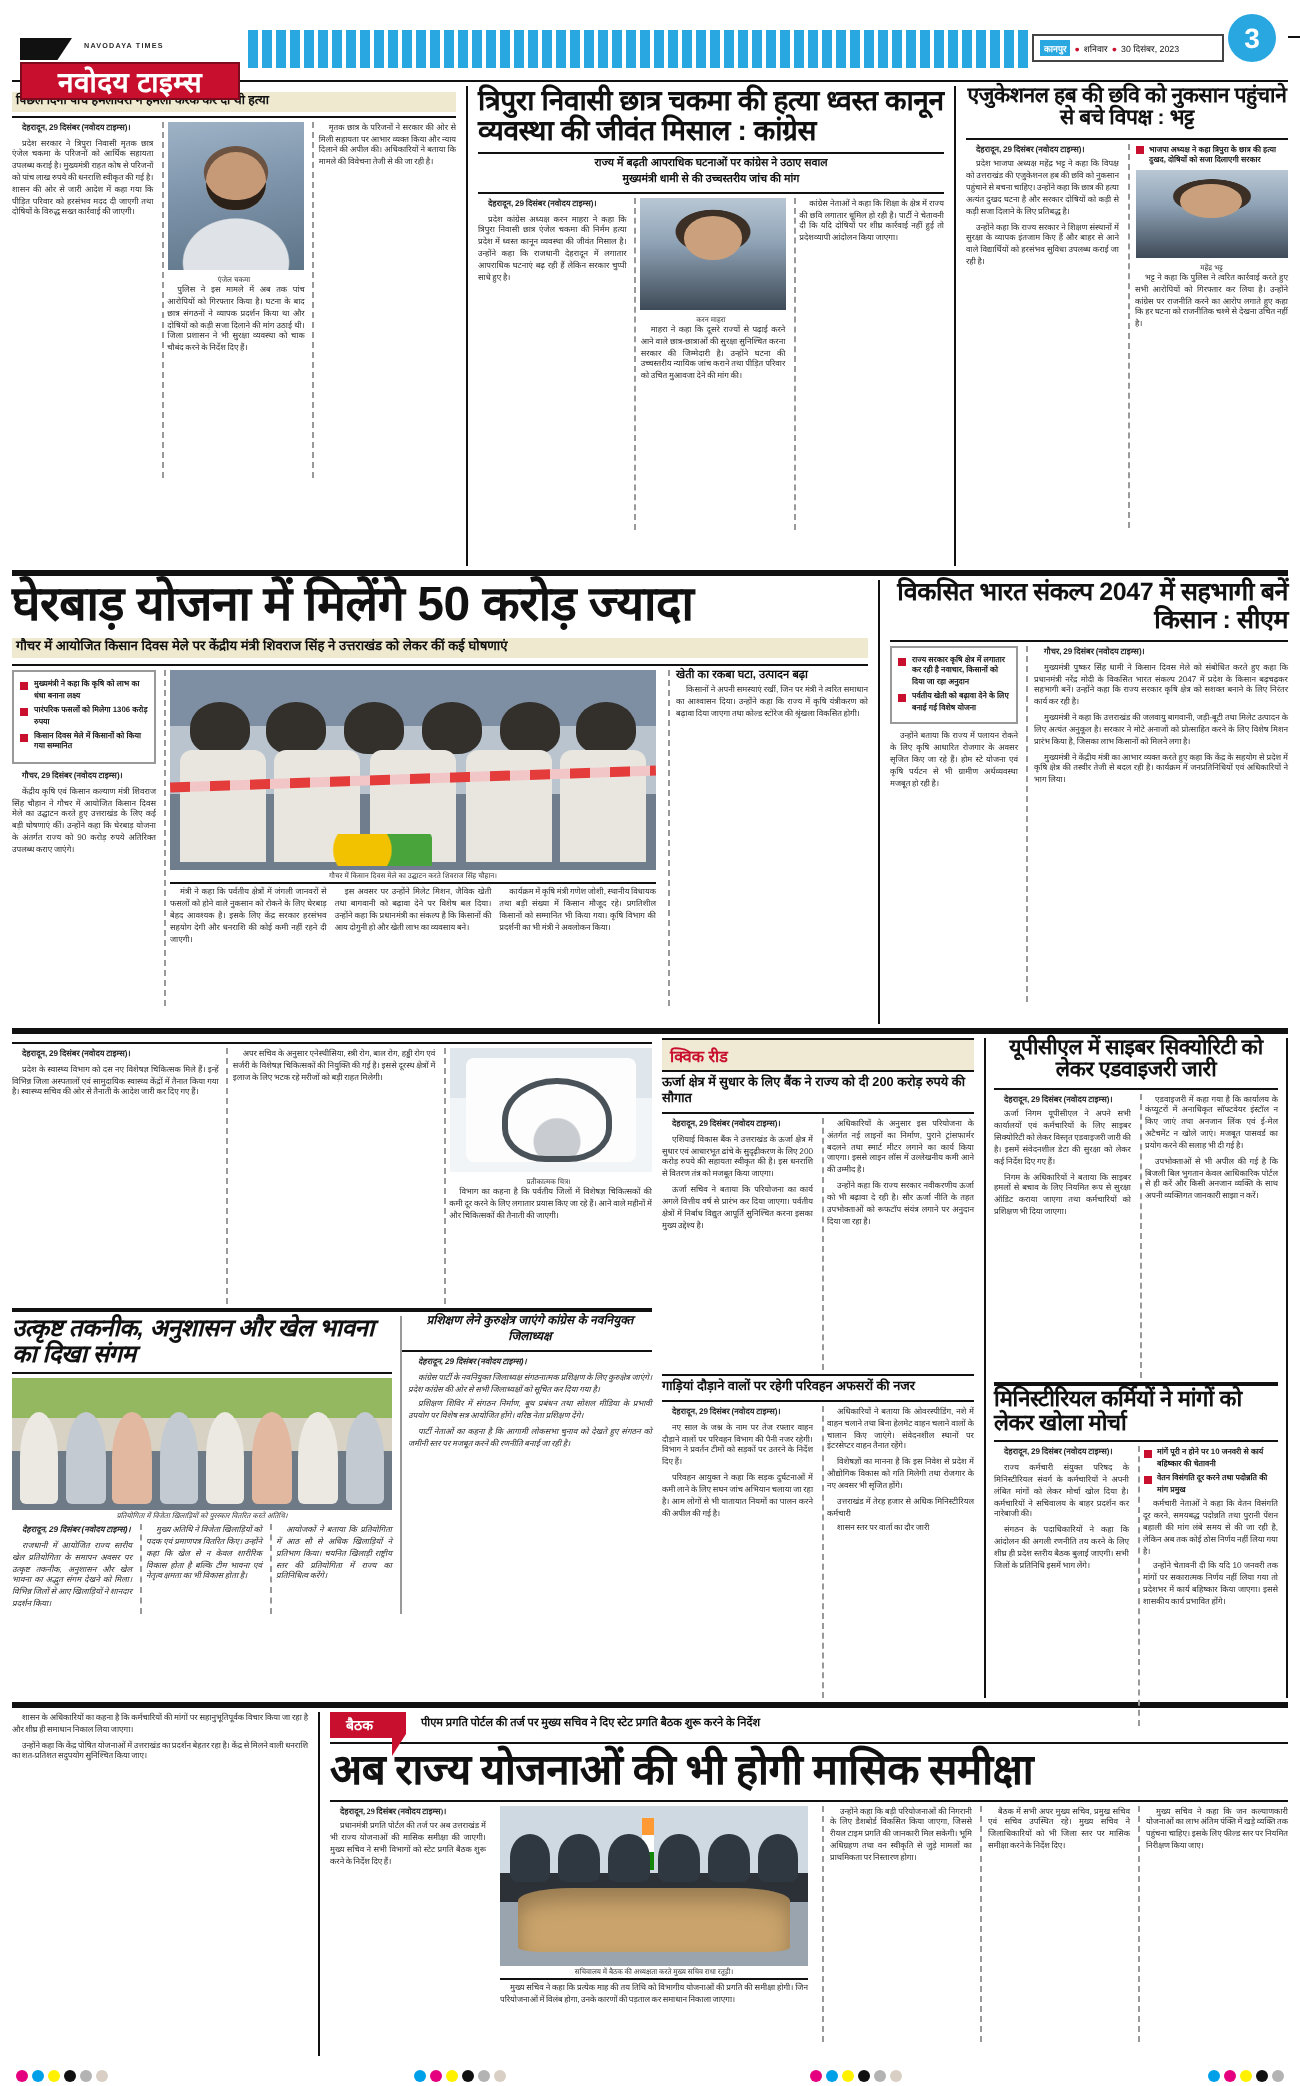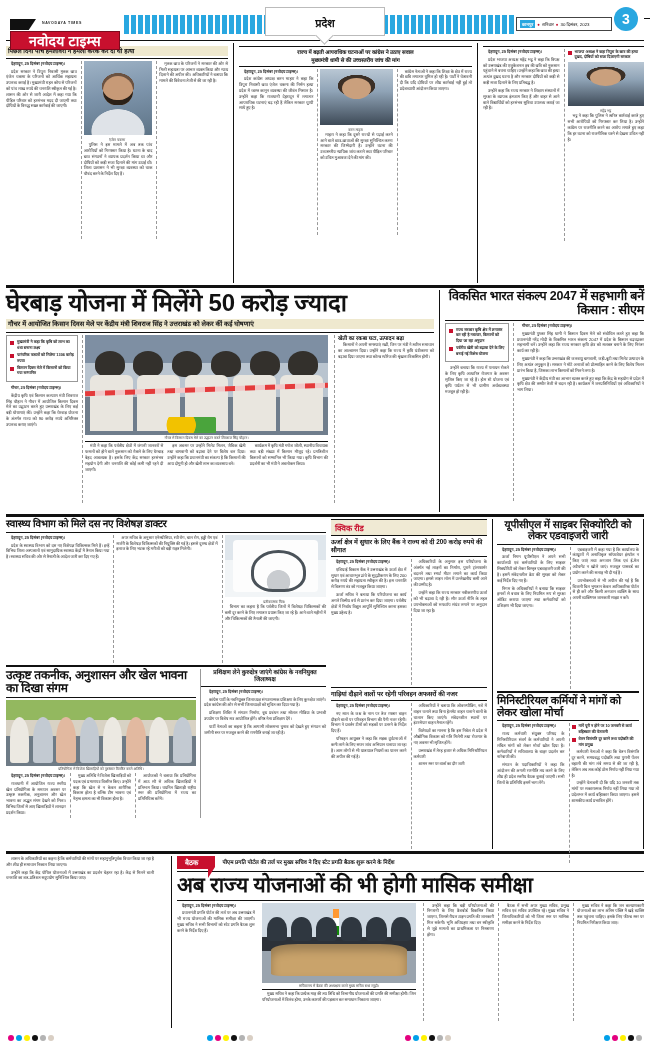--- a/index.html
+++ b/index.html
@@ -230,23 +230,20 @@
         <i class="bar"></i>
       <i class="bar"></i>
         <i class="bar"></i>
         <i class="bar"></i>
         <i class="bar"></i>
         <i class="bar"></i>
         <i class="bar"></i>
       <i class="bar"></i>
         <i class="bar"></i>
     </div>
-    <div class="section-chip">
-      <span>प्रदेश</span>
-    </div>
     <div class="dateline-box">
       <span class="dl-city">कानपुर</span>
       <span class="red-dot">●</span>
       <span>शनिवार</span>
       <span class="red-dot">●</span>
       <span>30 दिसंबर, 2023</span>
     </div>
     <div class="pagenum">
       <div class="circ">3</div>
       <div class="tail"></div>
@@ -272,20 +269,21 @@
             <p>पुलिस ने इस मामले में अब तक पांच आरोपियों को गिरफ्तार किया है। घटना के बाद छात्र संगठनों ने व्यापक प्रदर्शन किया था और दोषियों को कड़ी सजा दिलाने की मांग उठाई थी। जिला प्रशासन ने भी सुरक्षा व्यवस्था को चाक चौबंद करने के निर्देश दिए हैं।</p>
           </div>
         </div>
         <div style="flex:1;" class="vrule-dash body-col">
           <p style="padding-left:2px;">मृतक छात्र के परिजनों ने सरकार की ओर से मिली सहायता पर आभार व्यक्त किया और न्याय दिलाने की अपील की। अधिकारियों ने बताया कि मामले की विवेचना तेजी से की जा रही है।</p>
         </div>
       </div>
     </div>
 
     <div style="flex:0 0 245px; border-left:1px solid #111; border-right:1px solid #111; padding:0 5px;">
+      <h1 class="hl" style="font-size:14px;">त्रिपुरा निवासी छात्र चकमा की हत्या ध्वस्त कानून व्यवस्था की जीवंत मिसाल : कांग्रेस</h1>
       <div class="rule-thin" style="margin-top:3px;"></div>
       <div style="text-align:center;">
         <div class="sub-plain" style="font-size:5.4px;">राज्य में बढ़ती आपराधिक घटनाओं पर कांग्रेस ने उठाए सवाल</div>
         <div class="sub-plain" style="font-size:5.4px; margin-top:1px;">मुख्यमंत्री धामी से की उच्चस्तरीय जांच की मांग</div>
       </div>
       <div class="rule-thin"></div>
       <div class="colwrap" style="height:166px;">
         <div style="flex:1;" class="body-col">
           <p><b>देहरादून, 29 दिसंबर (नवोदय टाइम्स)।</b></p>
           <p>प्रदेश कांग्रेस अध्यक्ष करन माहरा ने कहा कि त्रिपुरा निवासी छात्र एंजेल चकमा की निर्मम हत्या प्रदेश में ध्वस्त कानून व्यवस्था की जीवंत मिसाल है। उन्होंने कहा कि राजधानी देहरादून में लगातार आपराधिक घटनाएं बढ़ रही हैं लेकिन सरकार चुप्पी साधे हुए है।</p>
@@ -297,20 +295,21 @@
             <p>माहरा ने कहा कि दूसरे राज्यों से पढ़ाई करने आने वाले छात्र-छात्राओं की सुरक्षा सुनिश्चित करना सरकार की जिम्मेदारी है। उन्होंने घटना की उच्चस्तरीय न्यायिक जांच कराने तथा पीड़ित परिवार को उचित मुआवजा देने की मांग की।</p>
           </div>
         </div>
         <div style="flex:1;" class="vrule-dash body-col">
           <p style="padding-left:2px;">कांग्रेस नेताओं ने कहा कि शिक्षा के क्षेत्र में राज्य की छवि लगातार धूमिल हो रही है। पार्टी ने चेतावनी दी कि यदि दोषियों पर शीघ्र कार्रवाई नहीं हुई तो प्रदेशव्यापी आंदोलन किया जाएगा।</p>
         </div>
       </div>
     </div>
 
     <div style="flex:1;">
+      <h1 class="hl" style="font-size:10.5px; text-align:center;">एजुकेशनल हब की छवि को नुकसान पहुंचाने से बचे विपक्ष : भट्ट</h1>
       <div class="rule-thin" style="margin-top:3px;"></div>
       <div class="colwrap" style="height:192px;">
         <div style="flex:1;" class="body-col">
           <p><b>देहरादून, 29 दिसंबर (नवोदय टाइम्स)।</b></p>
           <p>प्रदेश भाजपा अध्यक्ष महेंद्र भट्ट ने कहा कि विपक्ष को उत्तराखंड की एजुकेशनल हब की छवि को नुकसान पहुंचाने से बचना चाहिए। उन्होंने कहा कि छात्र की हत्या अत्यंत दुखद घटना है और सरकार दोषियों को कड़ी से कड़ी सजा दिलाने के लिए प्रतिबद्ध है।</p>
           <p>उन्होंने कहा कि राज्य सरकार ने शिक्षण संस्थानों में सुरक्षा के व्यापक इंतजाम किए हैं और बाहर से आने वाले विद्यार्थियों को हरसंभव सुविधा उपलब्ध कराई जा रही है।</p>
         </div>
         <div style="flex:1; padding-left:3px;" class="vrule-dash">
           <div class="bullet-line" style="font-size:3.9px;">
             <span>भाजपा अध्यक्ष ने कहा त्रिपुरा के छात्र की हत्या दुखद, दोषियों को सजा दिलाएगी सरकार</span>
@@ -421,21 +420,20 @@
     </div>
   </div>
 
   <div class="rule-dbl"></div>
 
   <div style="display:flex; gap:5px; height:330px;">
 
     <div style="flex:0 0 320px;">
 
       <div>
-        <h1 class="hl" style="font-size:10px;">स्वास्थ्य विभाग को मिले दस नए विशेषज्ञ डाक्टर</h1>
         <div class="rule-thin" style="margin-top:2px;"></div>
         <div class="colwrap" style="height:128px;">
           <div style="flex:1;" class="body-col">
             <p><b>देहरादून, 29 दिसंबर (नवोदय टाइम्स)।</b></p>
             <p>प्रदेश के स्वास्थ्य विभाग को दस नए विशेषज्ञ चिकित्सक मिले हैं। इन्हें विभिन्न जिला अस्पतालों एवं सामुदायिक स्वास्थ्य केंद्रों में तैनात किया गया है। स्वास्थ्य सचिव की ओर से तैनाती के आदेश जारी कर दिए गए हैं।</p>
           </div>
           <div style="flex:1;" class="vrule-dash body-col">
             <p style="padding-left:2px;">अपर सचिव के अनुसार एनेस्थीसिया, स्त्री रोग, बाल रोग, हड्डी रोग एवं सर्जरी के विशेषज्ञ चिकित्सकों की नियुक्ति की गई है। इससे दूरस्थ क्षेत्रों में इलाज के लिए भटक रहे मरीजों को बड़ी राहत मिलेगी।</p>
           </div>
           <div style="flex:1;" class="vrule-dash">
@@ -443,21 +441,21 @@
             <div class="cap">प्रतीकात्मक चित्र।</div>
             <div class="body-col" style="padding-left:2px;">
               <p>विभाग का कहना है कि पर्वतीय जिलों में विशेषज्ञ चिकित्सकों की कमी दूर करने के लिए लगातार प्रयास किए जा रहे हैं। आने वाले महीनों में और चिकित्सकों की तैनाती की जाएगी।</p>
             </div>
           </div>
         </div>
       </div>
 
       <div class="rule-thick"></div>
 
-      <div style="display:flex; gap:4px;">
+      <div style="display:flex; gap:4px;font-style:italic;">
         <div style="flex:0 0 190px;">
           <h1 class="hl" style="font-size:12px;">उत्कृष्ट तकनीक, अनुशासन और खेल भावना का दिखा संगम</h1>
           <div class="rule-thin" style="margin-top:2px;"></div>
           <div class="photo ph-group" style="height:66px; margin-top:2px;">
             <div class="row">
                 <i></i>
                 <i></i>
                 <i></i>
                 <i></i>
                 <i></i>
@@ -574,21 +572,21 @@
               <p>उन्होंने चेतावनी दी कि यदि 10 जनवरी तक मांगों पर सकारात्मक निर्णय नहीं लिया गया तो प्रदेशभर में कार्य बहिष्कार किया जाएगा। इससे शासकीय कार्य प्रभावित होंगे।</p>
             </div>
           </div>
         </div>
       </div>
     </div>
   </div>
 
   <div class="rule-dbl"></div>
 
-  <div style="display:flex; gap:17px; height:172px;">
+  <div style="display:flex; gap:5px; height:172px;font-family:Liberation Serif, serif;">
 
     <div style="flex:0 0 148px;" class="body-col">
       <p>शासन के अधिकारियों का कहना है कि कर्मचारियों की मांगों पर सहानुभूतिपूर्वक विचार किया जा रहा है और शीघ्र ही समाधान निकाल लिया जाएगा।</p>
       <p>उन्होंने कहा कि केंद्र पोषित योजनाओं में उत्तराखंड का प्रदर्शन बेहतर रहा है। केंद्र से मिलने वाली धनराशि का शत-प्रतिशत सदुपयोग सुनिश्चित किया जाए।</p>
     </div>
 
     <div style="flex:1; border-left:1px solid #111; padding-left:5px;">
       <div style="display:flex; align-items:center; gap:0; margin-bottom:2px;">
         <span class="tag-red">बैठक</span>
         <span class="sub-plain" style="font-size:5.6px; margin-left:14px;">पीएम प्रगति पोर्टल की तर्ज पर मुख्य सचिव ने दिए स्टेट प्रगति बैठक शुरू करने के निर्देश</span>

